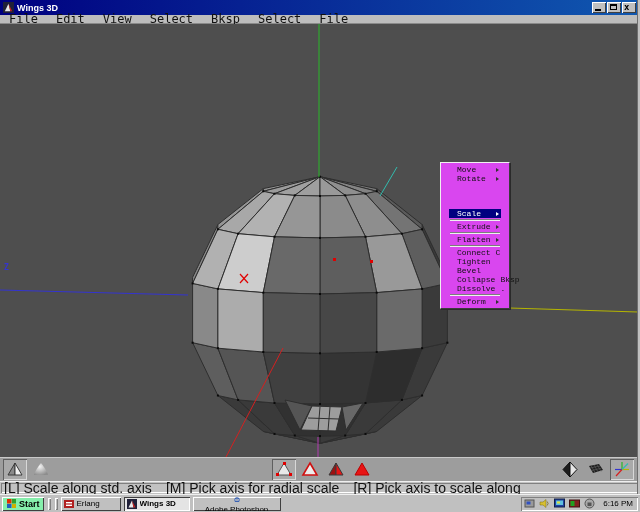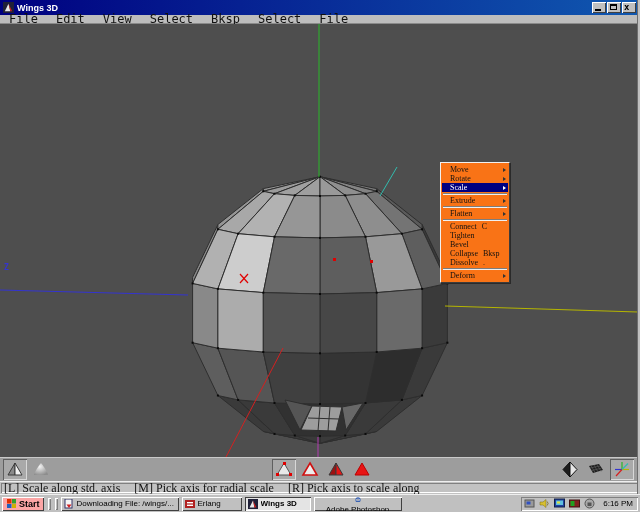--- a/index.html
+++ b/index.html
@@ -30,53 +30,53 @@
 
   
   .viewport { position:absolute; left:0; top:24px; width:640px; height:433px;
     background:#4e4e4e; }
   .infoline { position:absolute; left:3px; top:2px; font-family:"DejaVu Sans Mono",monospace;
     font-size:8px; color:#1f1f1f; letter-spacing:0; }
   #vp { position:absolute; left:0; top:0; }
 
   
   .ctxmenu { position:absolute; left:440px; top:138px; width:70px;
-    background:#f97316; padding:2px 1px;
+    background:#d946ef; padding:2px 8px;
     border:1px solid; border-color:#f0f0f0 #3c3c3c #3c3c3c #f0f0f0;
     box-shadow: 1px 1px 0 #2a2a2a;
-    font-family:Liberation Serif, serif; font-size:8px; color:#111; }
+    font-family:Liberation Mono, monospace; font-size:8px; color:#111; }
   .cm-item { height:9px; line-height:9px; padding:0 3px 0 8px; position:relative; white-space:nowrap; }
-  .cm-item.hl { background:#000080; color:#fff; }
+  .cm-item.hl { background:#000080; color:#fff;margin-top:26px; }
   .cm-shortcut { margin-left:5px; }
   .cm-arrow { position:absolute; right:2px; top:3px; width:0; height:0;
     border-left:3px solid #333; border-top:2px solid transparent; border-bottom:2px solid transparent; }
   .cm-item.hl .cm-arrow { border-left-color:#fff; }
   .cm-sep { height:2px; margin:1px 1px; border-top:1px solid #7d7d7d; border-bottom:1px solid #efefef; }
 
   
   .toolbar { position:absolute; left:0; top:457px; width:640px; height:24px;
     background:#9d9d9d; border-top:1px solid #c9c9c9; }
   .tb-group { position:absolute; top:1px; display:flex; align-items:center; gap:2px; }
   .tb-left { left:3px; } .tb-mid { left:272px; } .tb-right { right:6px; }
   .tb-btn { width:24px; height:21px; display:flex; align-items:center; justify-content:center; }
   .tb-btn.pressed { box-shadow: inset 1px 1px 0 #5f5f5f, inset -1px -1px 0 #d8d8d8; background:#a9a9a9; }
 
   
   .statusbar { position:absolute; left:0; top:481px; width:640px; height:13px;
     background:#c2c2c2; border-top:1px solid #efefef; }
   .statusinner { position:absolute; left:1px; right:1px; top:1px; bottom:1px;
     box-shadow: inset 1px 1px 0 #808080, inset -1px -1px 0 #fff;
-    font-family:Liberation Serif, serif; font-size:12px; color:#111;
+    font-family:Liberation Sans, sans-serif; font-size:14px; color:#111;
     display:flex; align-items:center; padding-left:3px; gap:14px; white-space:nowrap; }
 
   
   .taskbar { position:absolute; left:0; top:494px; width:640px; height:18px;
     background:#c0c0c0; border-top:1px solid #efefef; display:flex; align-items:center; padding:0 2px; }
   .startbtn { height:14px; display:flex; align-items:center; gap:2px; padding:0 4px;
-    background:#fca5a5; box-shadow: inset 1px 1px 0 #fff, inset -1px -1px 0 #404040;
+    background:#86efac; box-shadow: inset 1px 1px 0 #fff, inset -1px -1px 0 #404040;
     font-size:9px; font-weight:bold; color:#000; }
   .grip { width:3px; height:12px; margin-left:4px;
     box-shadow: inset 1px 1px 0 #fff, inset -1px -1px 0 #808080; }
   .taskbtn { height:14px; display:flex; align-items:center; gap:3px; padding:0 3px;
     margin-left:3px; background:#c0c0c0; overflow:hidden; white-space:nowrap;
     box-shadow: inset 1px 1px 0 #fff, inset -1px -1px 0 #404040;
     font-size:8px; color:#000; }
   .taskbtn .tlabel { overflow:hidden; text-overflow:ellipsis; }
   .taskbtn.active { background:#e4e4e4; font-weight:bold;
     box-shadow: inset 1px 1px 0 #404040, inset -1px -1px 0 #fff; }
@@ -367,27 +367,20 @@
         <rect x="1" y="1" width="4.5" height="4.5" fill="#e03000"></rect>
         <rect x="6" y="1" width="4" height="4.5" fill="#30a030"></rect>
         <rect x="1" y="6" width="4.5" height="4" fill="#2060c0"></rect>
         <rect x="6" y="6" width="4" height="4" fill="#d0b000"></rect>
       </svg>
       <span>Start</span>
     </div>
     <div class="grip"></div>
     <div class="grip"></div>
 
-    <div class="taskbtn t-dl">
-      <svg width="10" height="10" viewBox="0 0 10 10">
-        <rect x="1" y="0" width="7" height="9" fill="#f5f5f5" stroke="#336"></rect>
-        <polygon points="5,9 2.5,5.5 7.5,5.5" fill="#d02020"></polygon>
-      </svg>
-      <span class="tlabel">Downloading File: /wings/...</span>
-    </div>
     <div class="taskbtn t-erl">
       <svg width="10" height="10" viewBox="0 0 10 10">
         <rect x="0" y="1" width="10" height="8" fill="#b02020"></rect>
         <rect x="2" y="3" width="6" height="1.4" fill="#fff"></rect>
         <rect x="2" y="5.6" width="6" height="1.4" fill="#fff"></rect>
       </svg>
       <span class="tlabel">Erlang</span>
     </div>
     <div class="taskbtn t-w3d active">
       <svg width="10" height="10" viewBox="0 0 10 10">

